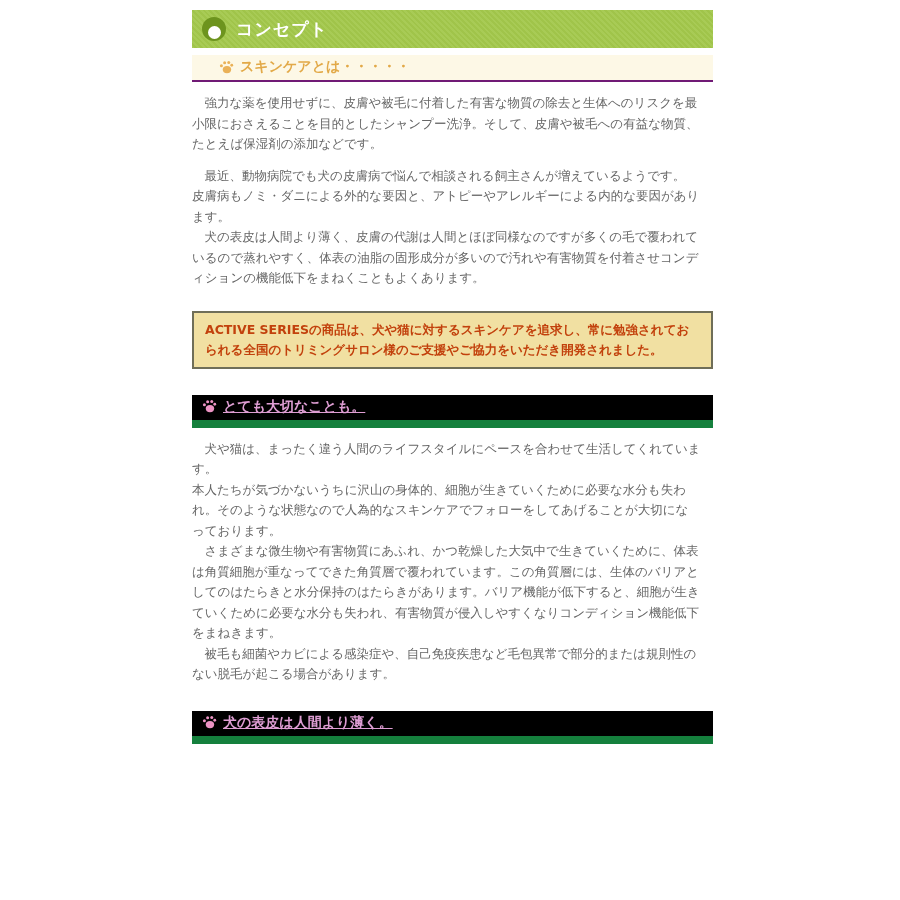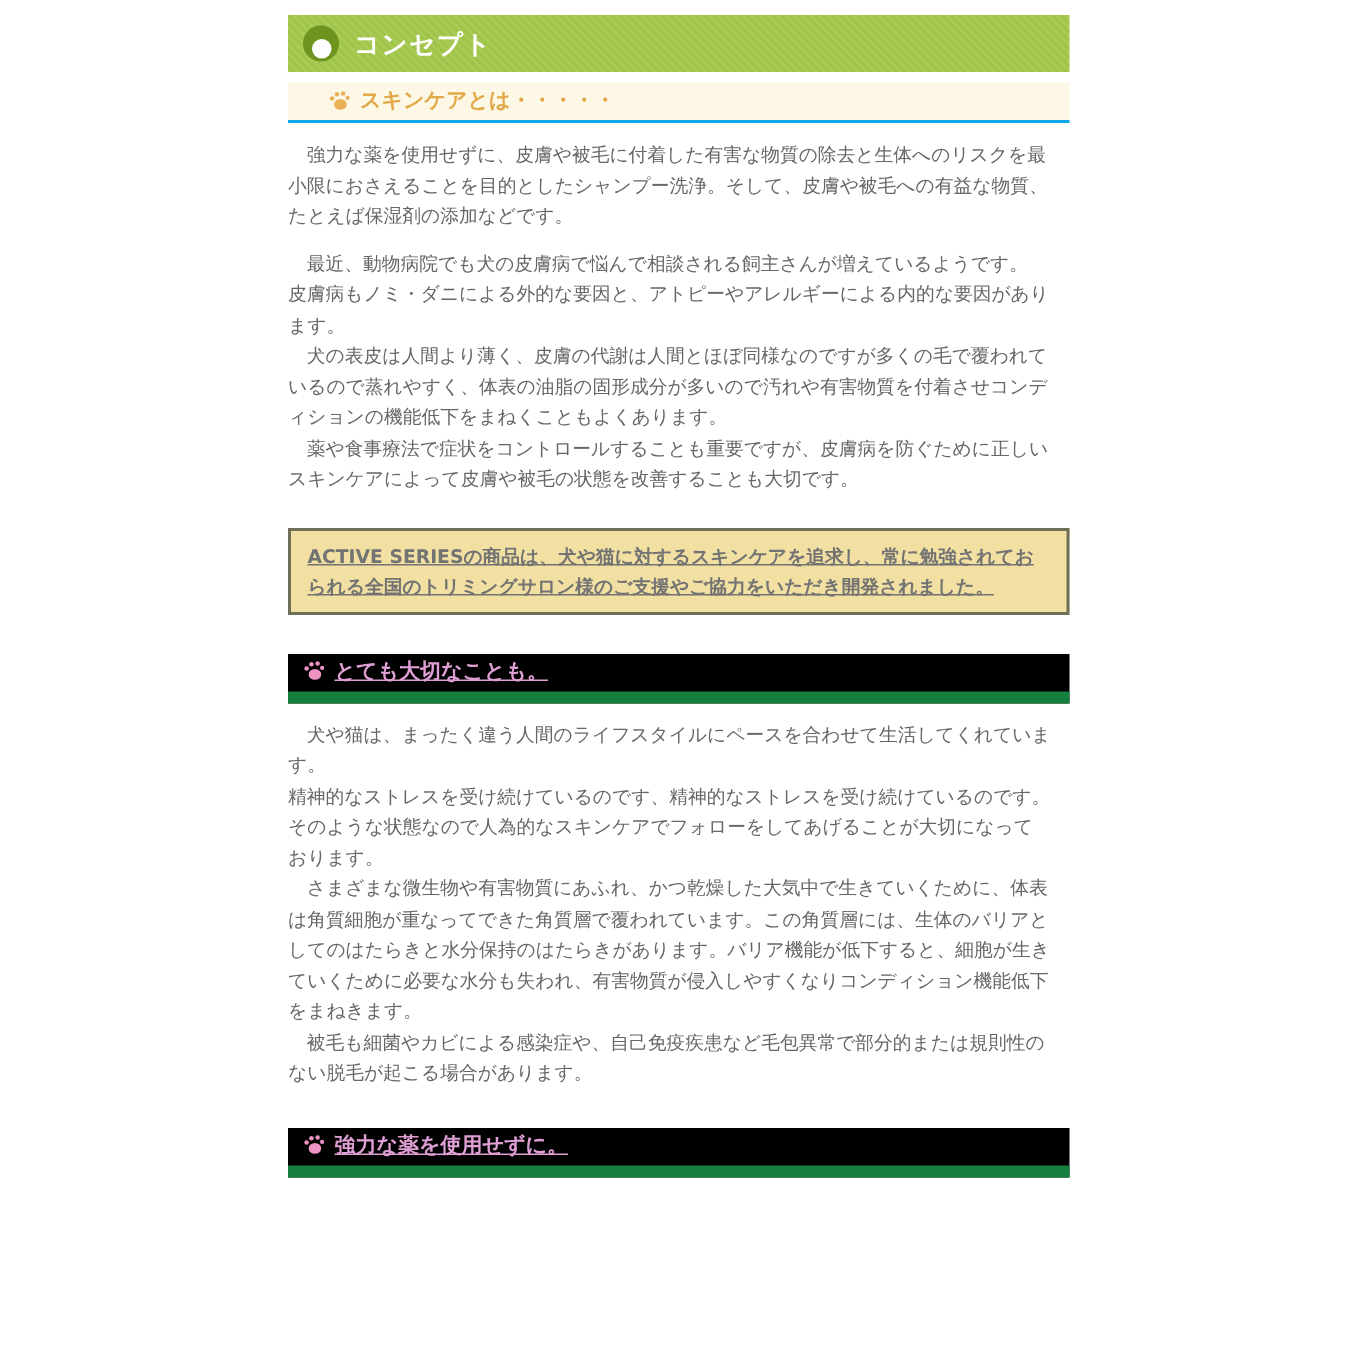--- a/index.html
+++ b/index.html
@@ -60,21 +60,21 @@
     align-items: center;
     gap: 6px;
     font-size: 14px;
     font-weight: bold;
     padding: 3px 6px 4px 10px;
     margin: 0;
   }
   .sec-heading.orange {
     color: #e2a948;
     background: #fdf8e6;
-    border-bottom: 2px solid #0ea5e9;
+    border-bottom: 2px solid #701a75;
     padding-left: 27px;
   }
   .sec-heading.pink {
     color: #df9ed4;
     background: #000000;
     border-bottom: 8px solid #15803d;
     text-decoration: underline;
   }
   .paw {
     width: 15px;
@@ -95,25 +95,24 @@
   .body-text p {
     margin: 0;
   }
   
   .active-box {
     margin-top: 22px;
     background: #f1e0a2;
     border: 2px solid #6f6e58;
     padding: 7px 11px;
     box-sizing: border-box;
-    color: #737373;
+    color: #c2410c;
     font-size: 12.5px;
     font-weight: bold;
     line-height: 1.6;
-    text-decoration: underline;
   }
 </style>
 </head>
 <body>
 
 <svg width="0" height="0" style="position:absolute">
   <defs>
     <symbol id="paw" viewBox="0 0 20 20">
       <circle cx="3.2" cy="7.5" r="2"></circle>
       <circle cx="7.5" cy="3.8" r="2"></circle>
@@ -144,45 +143,44 @@
       <div class="body-text">
         <p>　強力な薬を使用せずに、皮膚や被毛に付着した有害な物質の除去と生体へのリスクを最小限におさえることを目的としたシャンプー洗浄。そして、皮膚や被毛への有益な物質、たとえば保湿剤の添加などです。</p>
       </div>
     </section>
 
     <section>
       <div class="body-text">
         <p>　最近、動物病院でも犬の皮膚病で悩んで相談される飼主さんが増えているようです。</p>
         <p>皮膚病もノミ・ダニによる外的な要因と、アトピーやアレルギーによる内的な要因があります。</p>
         <p>　犬の表皮は人間より薄く、皮膚の代謝は人間とほぼ同様なのですが多くの毛で覆われているので蒸れやすく、体表の油脂の固形成分が多いので汚れや有害物質を付着させコンディションの機能低下をまねくこともよくあります。</p>
-        <p>　薬や食事療法で症状をコントロールすることも重要ですが、皮膚病を防ぐために正しいスキンケアによって皮膚や被毛の状態を改善することも大切です。</p>
       </div>
     </section>
 
     <div class="active-box">ACTIVE SERIESの商品は、犬や猫に対するスキンケアを追求し、常に勉強されておられる全国のトリミングサロン様のご支援やご協力をいただき開発されました。</div>
 
     <section>
       <h2 class="sec-heading pink mt-sec">
         <svg class="paw">
             <use href="#paw"></use>
           </svg>
         <span>とても大切なことも。</span>
       </h2>
       <div class="body-text">
         <p>　犬や猫は、まったく違う人間のライフスタイルにペースを合わせて生活してくれています。</p>
-        <p>精神的なストレスを受け続けているのです、精神的なストレスを受け続けているのです。そのような状態なので人為的なスキンケアでフォローをしてあげることが大切になっております。</p>
+        <p>本人たちが気づかないうちに沢山の身体的、細胞が生きていくために必要な水分も失われ。そのような状態なので人為的なスキンケアでフォローをしてあげることが大切になっております。</p>
         <p>　さまざまな微生物や有害物質にあふれ、かつ乾燥した大気中で生きていくために、体表は角質細胞が重なってできた角質層で覆われています。この角質層には、生体のバリアとしてのはたらきと水分保持のはたらきがあります。バリア機能が低下すると、細胞が生きていくために必要な水分も失われ、有害物質が侵入しやすくなりコンディション機能低下をまねきます。</p>
         <p>　被毛も細菌やカビによる感染症や、自己免疫疾患など毛包異常で部分的または規則性のない脱毛が起こる場合があります。</p>
       </div>
     </section>
 
     <section>
       <h2 class="sec-heading pink mt-sec">
         <svg class="paw">
             <use href="#paw"></use>
           </svg>
-        <span>強力な薬を使用せずに。</span>
+        <span>犬の表皮は人間より薄く。</span>
       </h2>
 
     </section>
 
   </div>
 </div>
 
 </body></html>

